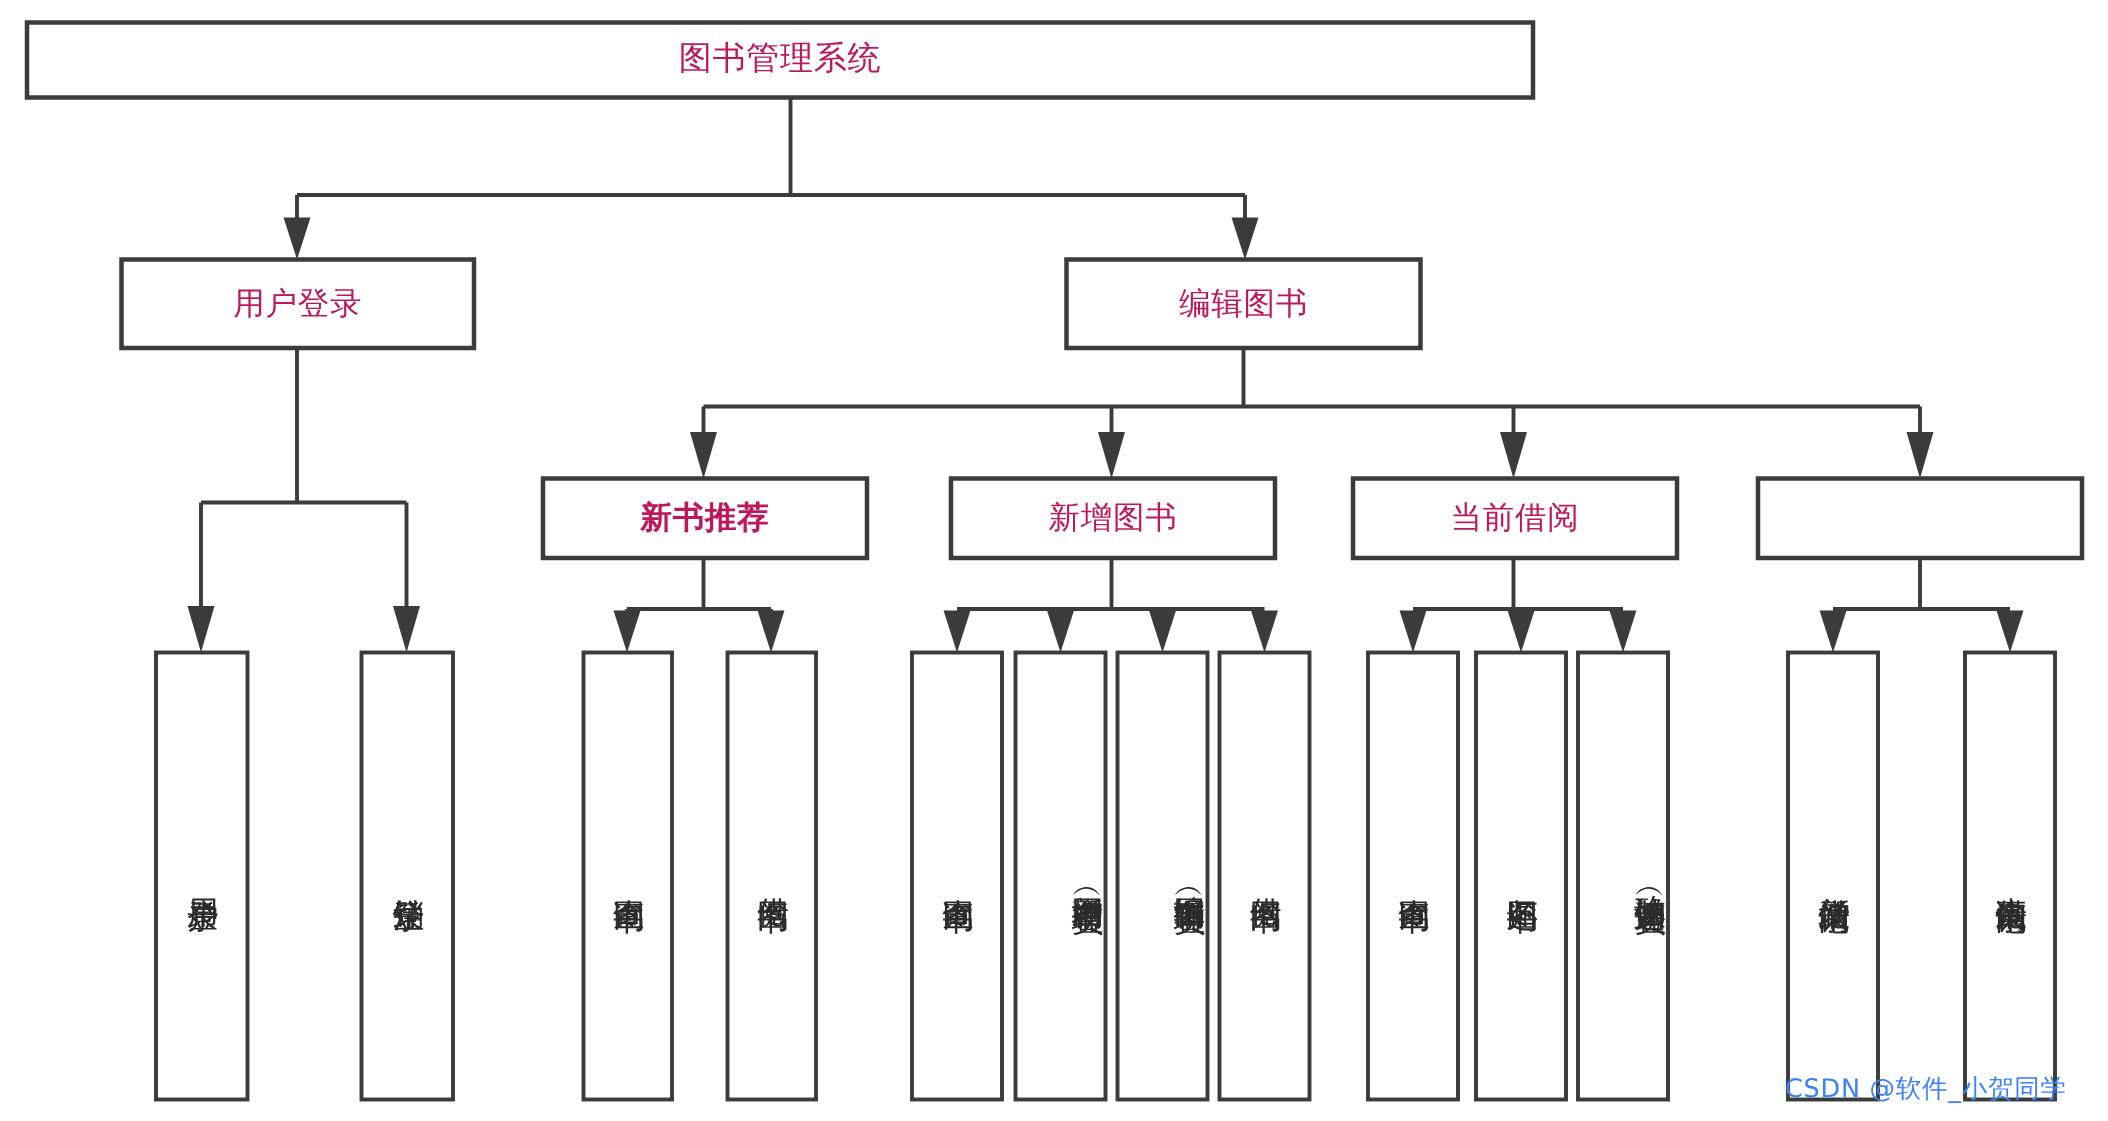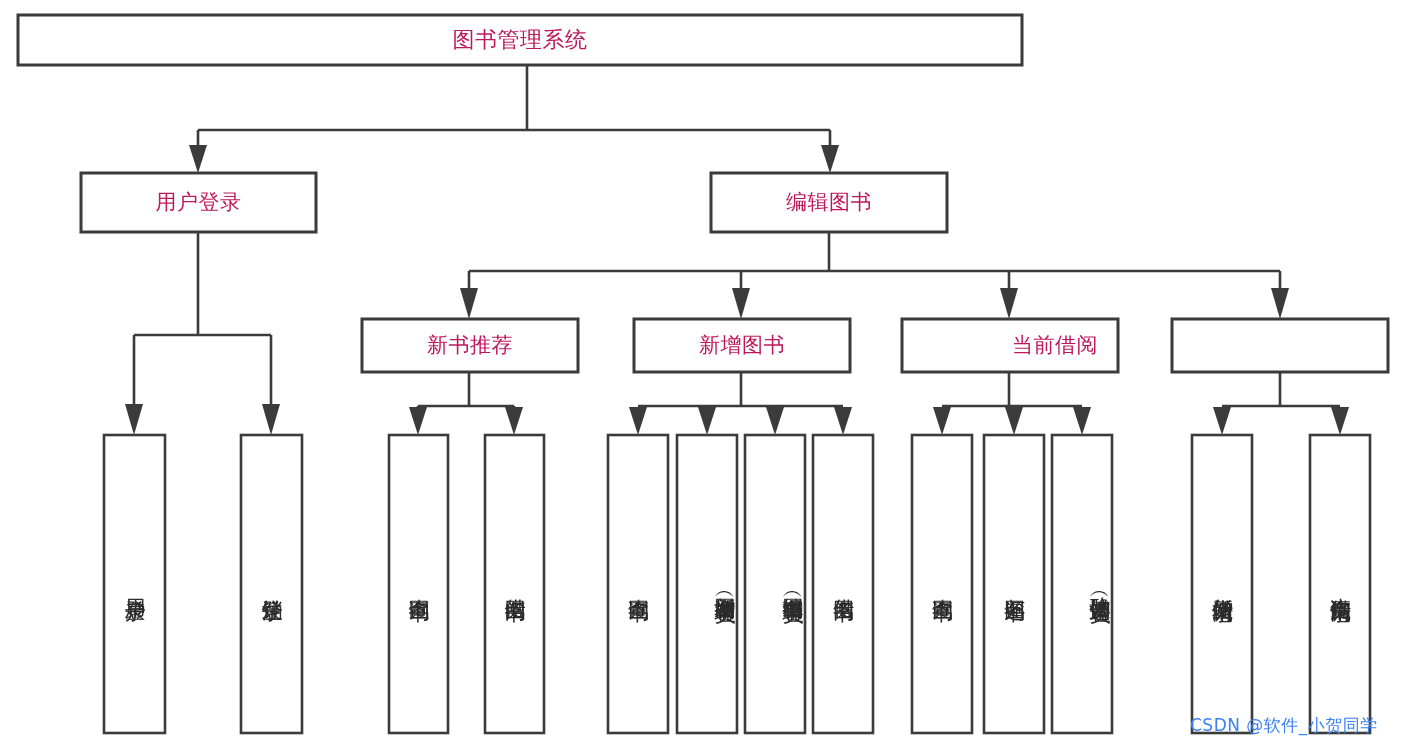--- a/index.html
+++ b/index.html
@@ -166,23 +166,23 @@
     <path class="connector" d="M 1222 406 L 1340 406"></path>
     <polygon class="arrow-head" points="1213,407 1231,407 1222,435"></polygon>
     <polygon class="arrow-head" points="1331,407 1349,407 1340,435"></polygon>
   </svg>
 
   <div class="node-label-h title-label" style="left:18px; top:15px; width:1004px; height:50px;">图书管理系统</div>
 
   <div class="node-label-h" style="left:81px; top:173px; width:235px; height:59px;">用户登录</div>
   <div class="node-label-h" style="left:711px; top:173px; width:236px; height:59px;">编辑图书</div>
 
-  <div class="node-label-h" style="left:362px; top:319px; width:216px; height:53px;">新书推荐</div>
+  <div class="node-label-h" style="left:362px; top:319px; width:216px; height:53px;font-weight:bold;">新书推荐</div>
   <div class="node-label-h" style="left:634px; top:319px; width:216px; height:53px;">新增图书</div>
-  <div class="node-label-h" style="left:902px; top:319px; width:216px; height:53px;padding-left:45px;">当前借阅</div>
+  <div class="node-label-h" style="left:902px; top:319px; width:216px; height:53px;">当前借阅</div>
 
   <div class="node-label-v" style="left:104px; top:435px; width:61px; height:298px;">用户登录</div>
   <div class="node-label-v" style="left:241px; top:435px; width:61px; height:298px;">注销登录</div>
 
   <div class="node-label-v" style="left:389px; top:435px; width:59px; height:298px;">查询图书</div>
   <div class="node-label-v" style="left:485px; top:435px; width:59px; height:298px;">借阅图书</div>
 
   <div class="node-label-v" style="left:608px; top:435px; width:60px; height:298px;">查询图书</div>
   <div class="node-label-v" style="left:677px; top:435px; width:60px; height:298px; align-items:flex-start;">新增图书（管理员）</div>
   <div class="node-label-v" style="left:745px; top:435px; width:60px; height:298px; align-items:flex-start;">编辑图书（管理员）</div>

